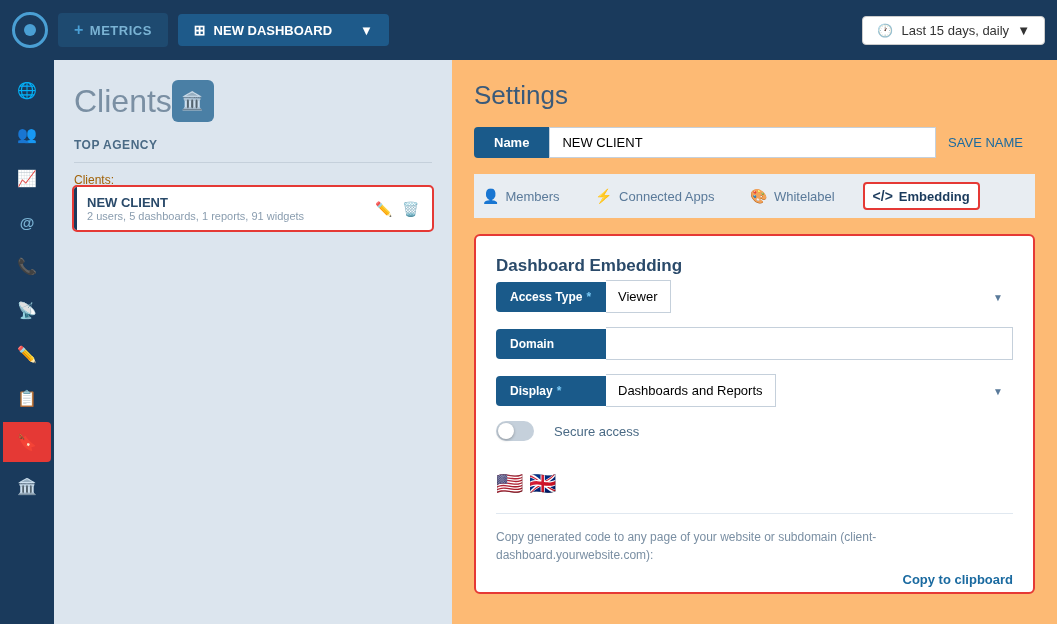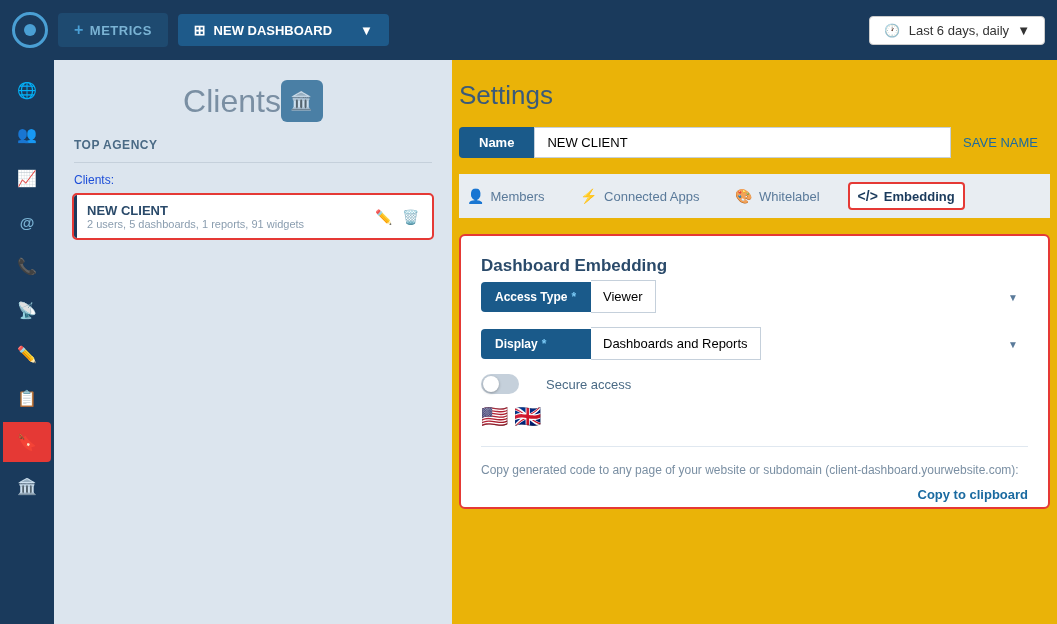--- a/index.html
+++ b/index.html
@@ -97,21 +97,21 @@
     
     .clients-panel {
       width: 398px;
       background: #dce5ee;
       padding: 20px;
       overflow-y: auto;
     }
     .clients-header {
       display: flex;
       align-items: center;
-      justify-content: center;
+      justify-content: flex-start;
       margin-bottom: 16px;
     }
     .clients-title {
       font-size: 32px;
       color: #7a8fa3;
       font-weight: 300;
     }
     .clients-icon-btn {
       background: #4a7fa5;
       color: #fff;
@@ -134,22 +134,21 @@
       font-size: 11px;
       color: #7a8fa3;
     }
     .divider {
       border: none;
       border-top: 1px solid #c5d0db;
       margin: 10px 0;
     }
     .clients-label {
       font-size: 12px;
-      color: #1d4ed8;
-      margin-bottom: 8px;
+      color: #a16207;
     }
     .client-item {
       background: #fff;
       border-left: 3px solid #1a3a5c;
       border-radius: 3px;
       padding: 8px 10px;
       display: flex;
       align-items: center;
       justify-content: space-between;
       outline: 2px solid #e53935;
@@ -172,22 +171,22 @@
       border: none;
       cursor: pointer;
       color: #7a8fa3;
       font-size: 14px;
       padding: 2px;
     }
 
     
     .settings-panel {
       flex: 1;
-      background: #eab308;
-      padding: 20px 7px;
+      background: #fdba74;
+      padding: 20px 22px;
       overflow-y: auto;
     }
     .settings-title {
       font-size: 26px;
       font-weight: 300;
       color: #3a5a7a;
       margin-bottom: 16px;
     }
     .settings-name-row {
       display: flex;
@@ -313,22 +312,22 @@
       border-left: none;
       padding: 8px 12px;
       font-size: 13px;
       flex: 1;
       outline: none;
       background: #fff;
     }
     .toggle-row {
       display: flex;
       align-items: center;
-      gap: 27px;
-      margin-bottom: 10px;
+      gap: 20px;
+      margin-bottom: 30px;
     }
     .toggle {
       width: 38px; height: 20px;
       background: #c5d0db;
       border-radius: 10px;
       position: relative;
       cursor: pointer;
     }
     .toggle-knob {
       width: 16px; height: 16px;
@@ -381,21 +380,21 @@
     <span class="plus">+</span>
     <span>METRICS</span>
   </button>
   <button class="nav-btn-dashboard">
     <span class="grid-icon">⊞</span>
     <span>NEW DASHBOARD</span>
     <span class="chevron">▼</span>
   </button>
   <div class="time-selector">
     <span>🕐</span>
-    <span>Last 6 days, daily</span>
+    <span>Last 15 days, daily</span>
     <span>▼</span>
   </div>
 </div>
 
 <div class="main-layout">
 
   <div class="sidebar">
     <div class="sidebar-item">🌐</div>
     <div class="sidebar-item">👥</div>
     <div class="sidebar-item">📈</div>
@@ -468,20 +467,26 @@
         </div>
         <div class="select-wrapper">
           <select class="field-select">
             <option>Viewer</option>
             <option>Editor</option>
             <option>Admin</option>
           </select>
         </div>
       </div>
 
+      <div class="form-row">
+        <div class="field-label">
+          <span>Domain</span>
+        </div>
+        <input class="field-input" type="text" style="">
+      </div>
 
       <div class="form-row">
         <div class="field-label">
           <span>Display</span>
           <span class="required">*</span>
         </div>
         <div class="select-wrapper">
           <select class="field-select">
             <option>Dashboards and Reports</option>
             <option>Dashboards only</option>

